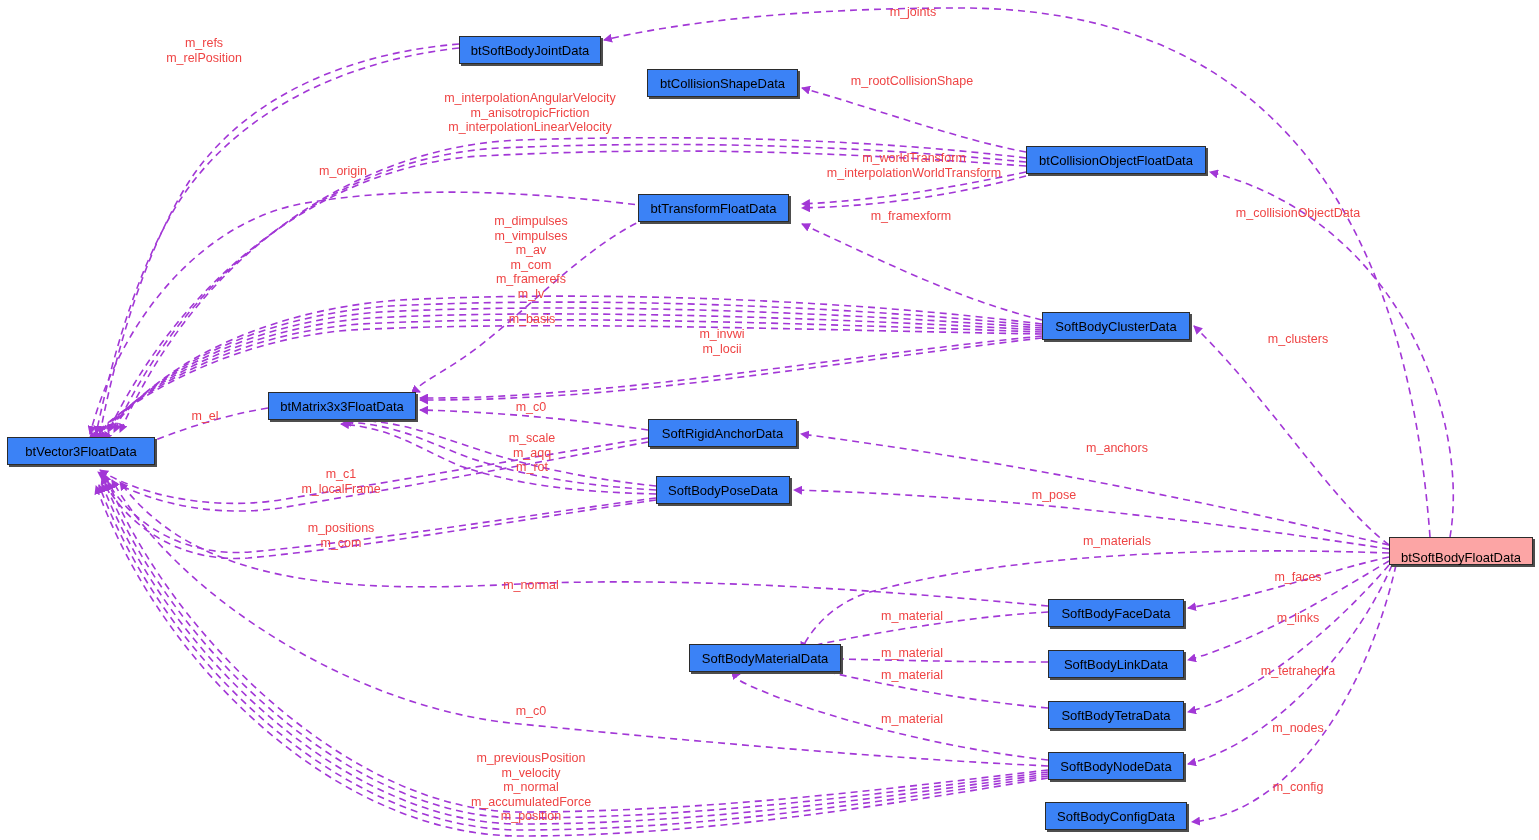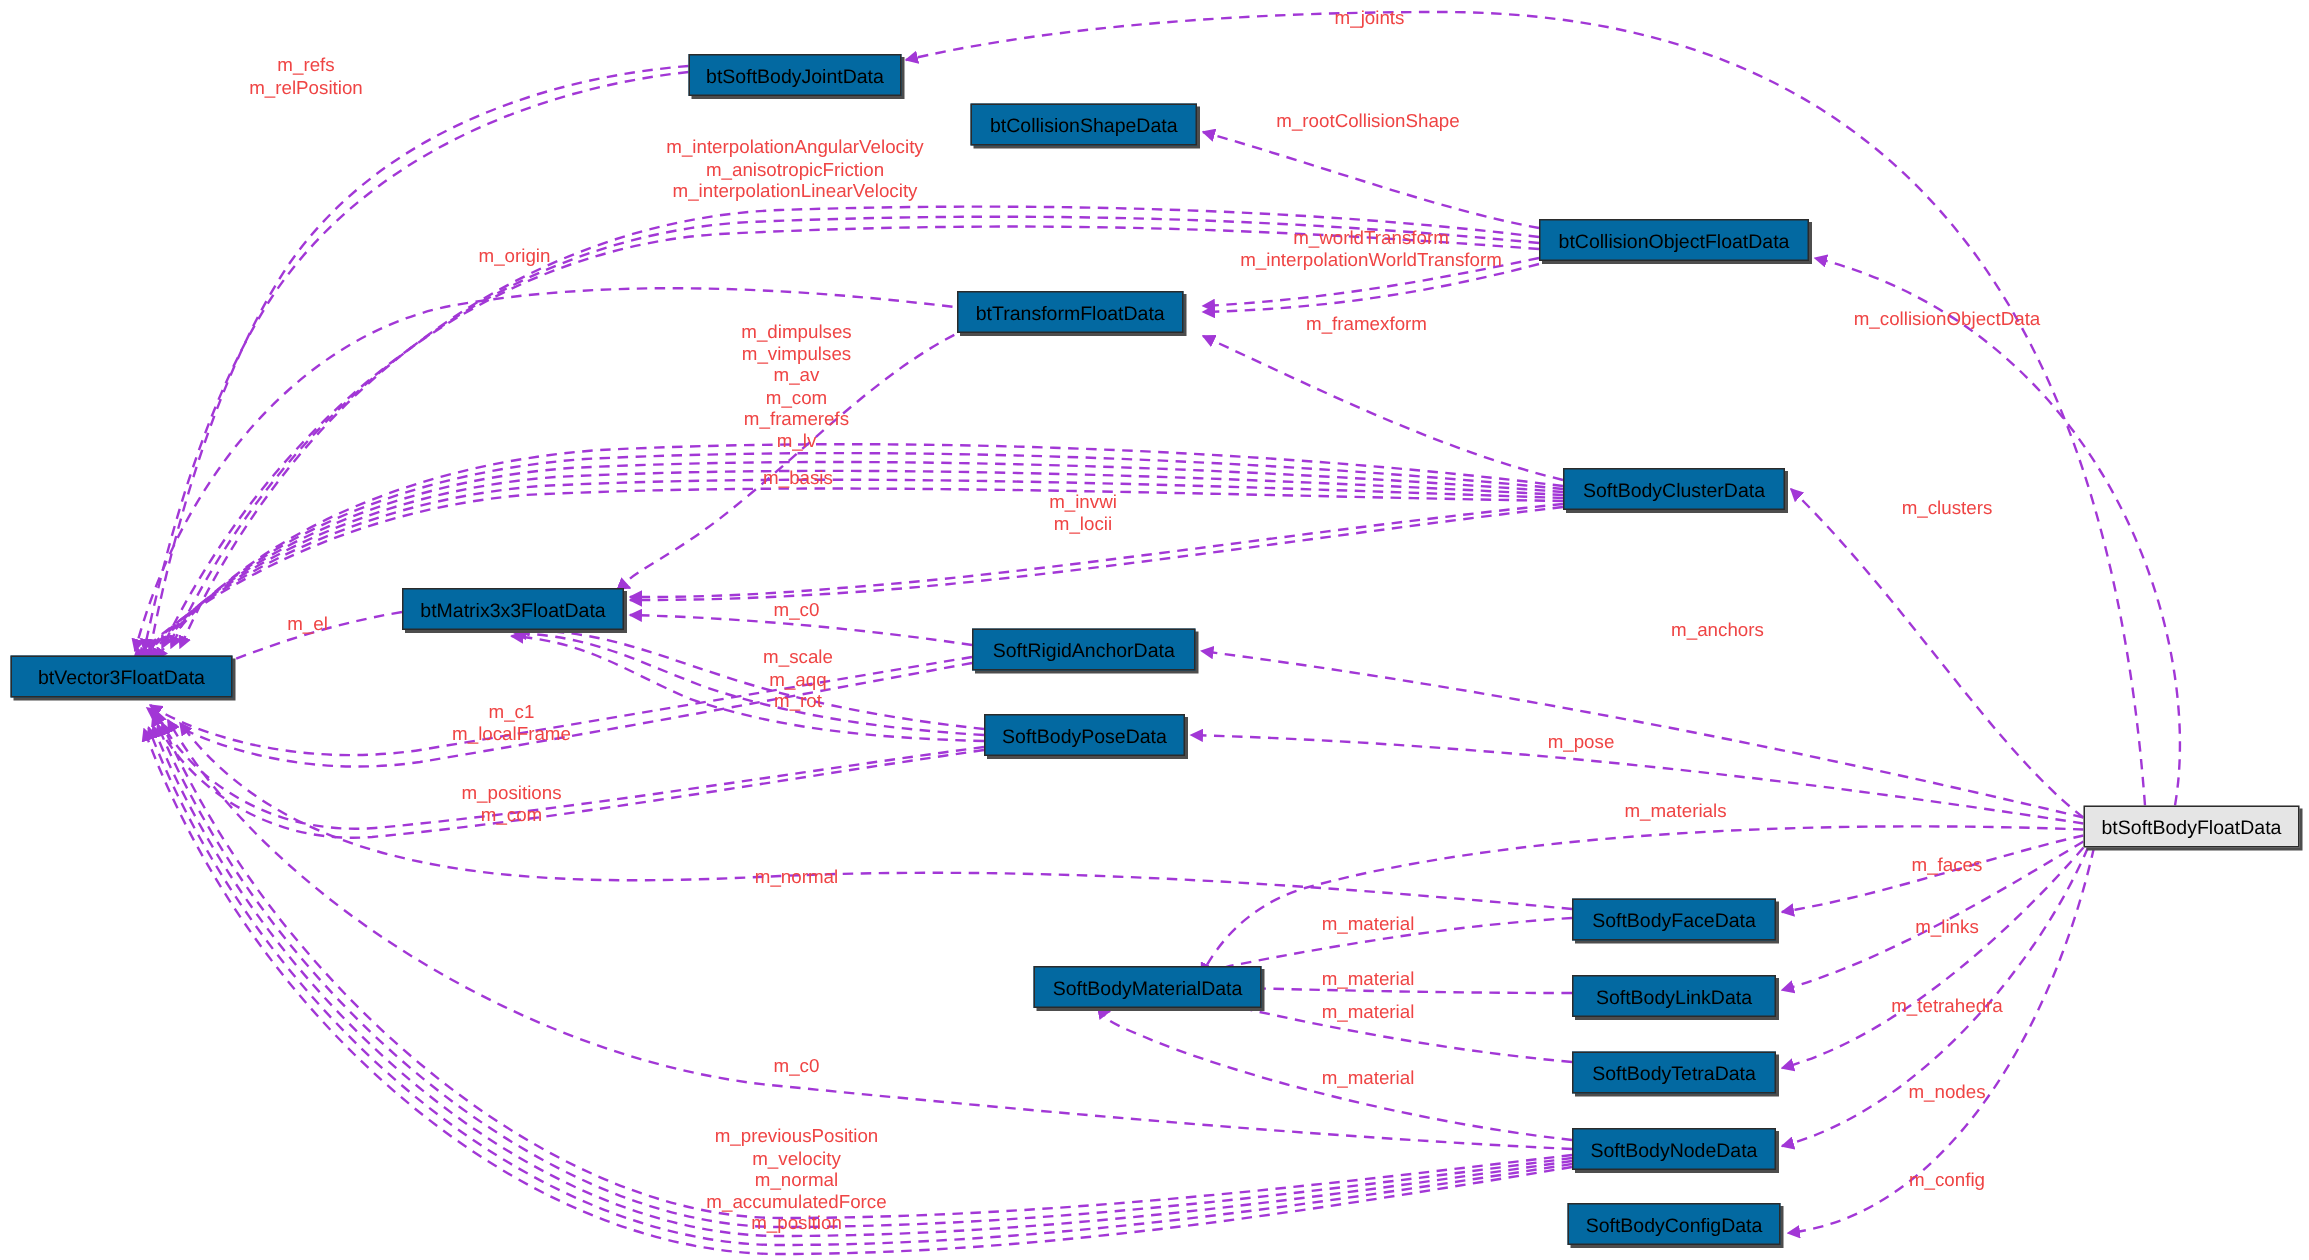--- a/index.html
+++ b/index.html
@@ -1,24 +1,24 @@
 <!DOCTYPE html>
 <html><head>
 <meta charset="utf-8">
 <style>
   html,body{margin:0;padding:0;background:#ffffff;}
   body{font-family:"Liberation Sans","DejaVu Sans",sans-serif;}
   #canvas{position:relative;width:1539px;height:840px;overflow:hidden;background:#fff;}
   #edges{position:absolute;left:0;top:0;width:1539px;height:840px;}
-  .node{position:absolute;box-sizing:border-box;background:#0369a1;
+  .node{position:absolute;box-sizing:border-box;background:#3b82f6;
         border:1px solid #2b2b2b;
         box-shadow:2px 2px 0 0 #4d4d4d;
         display:flex;align-items:center;justify-content:center;
         font-size:13px;color:#000;white-space:nowrap;line-height:1;}
-  .node.highlight{background:#e5e5e5;}
+  .node.highlight{background:#fca5a5;align-items:flex-end;}
   .edge-label{position:absolute;font-size:12.5px;color:#ef4444;white-space:pre;
               text-align:center;line-height:14.6px;transform:translate(-50%,-50%);}
 </style>
 </head>
 <body>
 
 <div id="canvas">
   <svg id="edges" viewBox="0 0 1539 840" xmlns="http://www.w3.org/2000/svg">
     <defs>
       <marker id="arrow" markerWidth="9" markerHeight="9" refX="8" refY="4.5" orient="auto" markerUnits="userSpaceOnUse">
@@ -146,21 +146,21 @@
 m_av
 m_com
 m_framerefs
 m_lv</div>
       <div class="edge-label" style="left: 532px; top: 319px;">m_basis</div>
       <div class="edge-label" style="left: 722px; top: 342px;">m_invwi
 m_locii</div>
       <div class="edge-label" style="left: 1298px; top: 339px;">m_clusters</div>
       <div class="edge-label" style="left: 531px; top: 407px;">m_c0</div>
       <div class="edge-label" style="left: 205px; top: 416px;">m_el</div>
-      <div class="edge-label" style="left: 1117px; top: 420px; margin-left: 28px;">m_anchors</div>
+      <div class="edge-label" style="left: 1117px; top: 448px;">m_anchors</div>
       <div class="edge-label" style="left: 532px; top: 453px;">m_scale
 m_aqq
 m_rot</div>
       <div class="edge-label" style="left: 341px; top: 482px;">m_c1
 m_localFrame</div>
       <div class="edge-label" style="left: 1054px; top: 495px;">m_pose</div>
       <div class="edge-label" style="left: 341px; top: 536px;">m_positions
 m_com</div>
       <div class="edge-label" style="left: 1117px; top: 541px;">m_materials</div>
       <div class="edge-label" style="left: 1298px; top: 577px;">m_faces</div>

